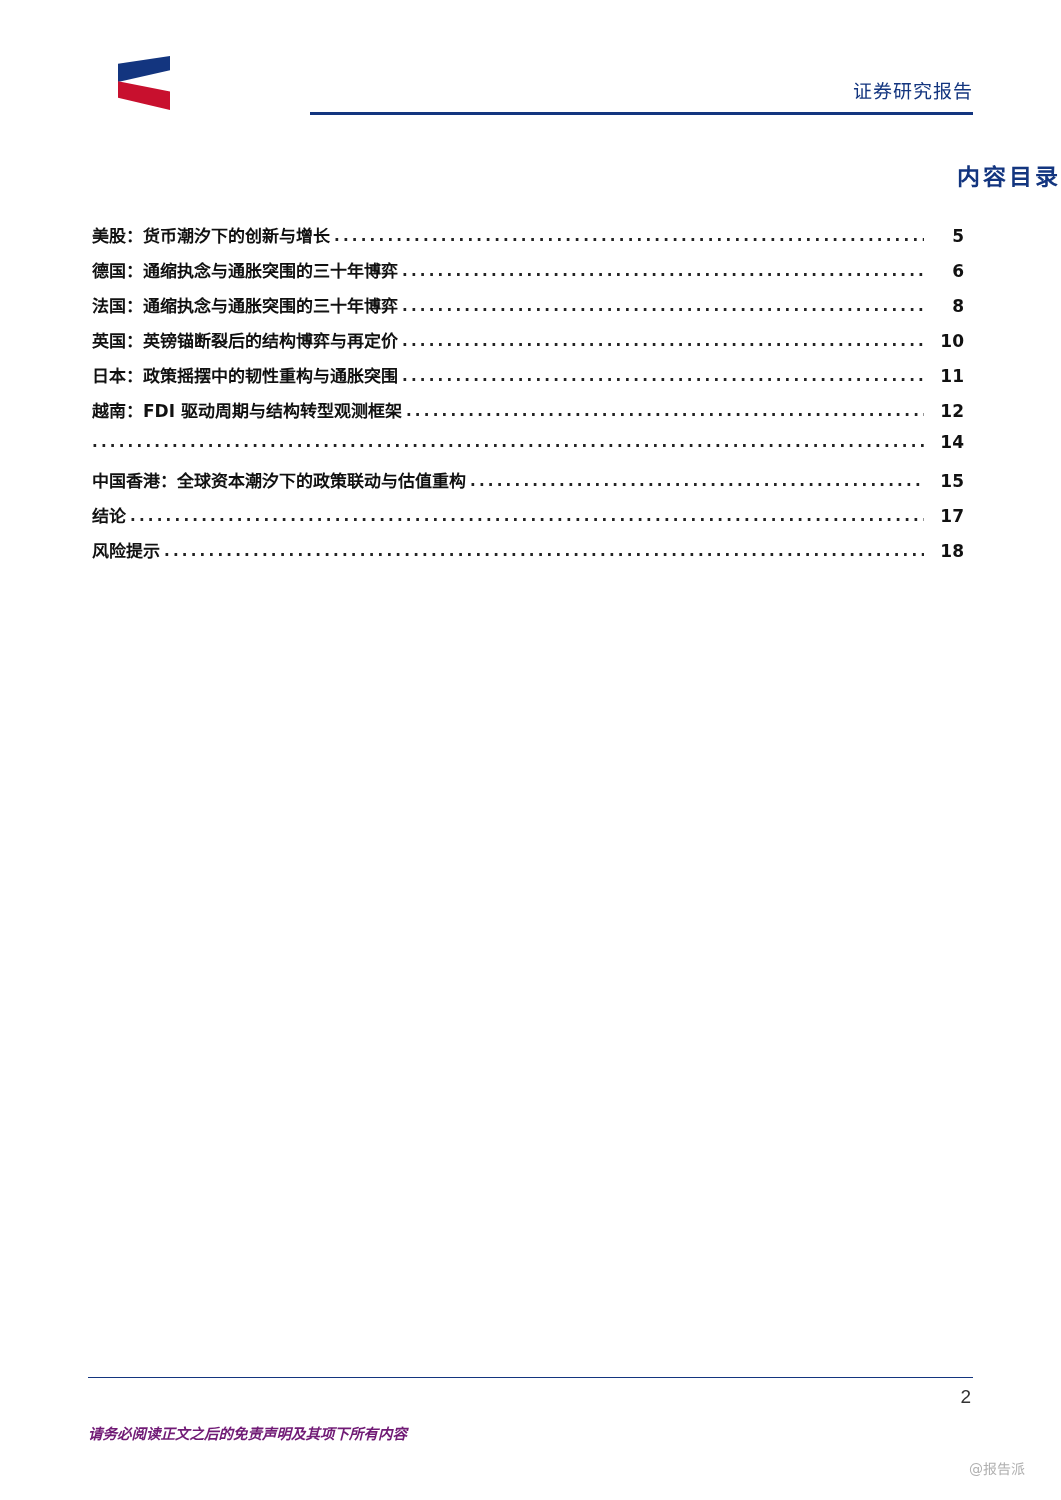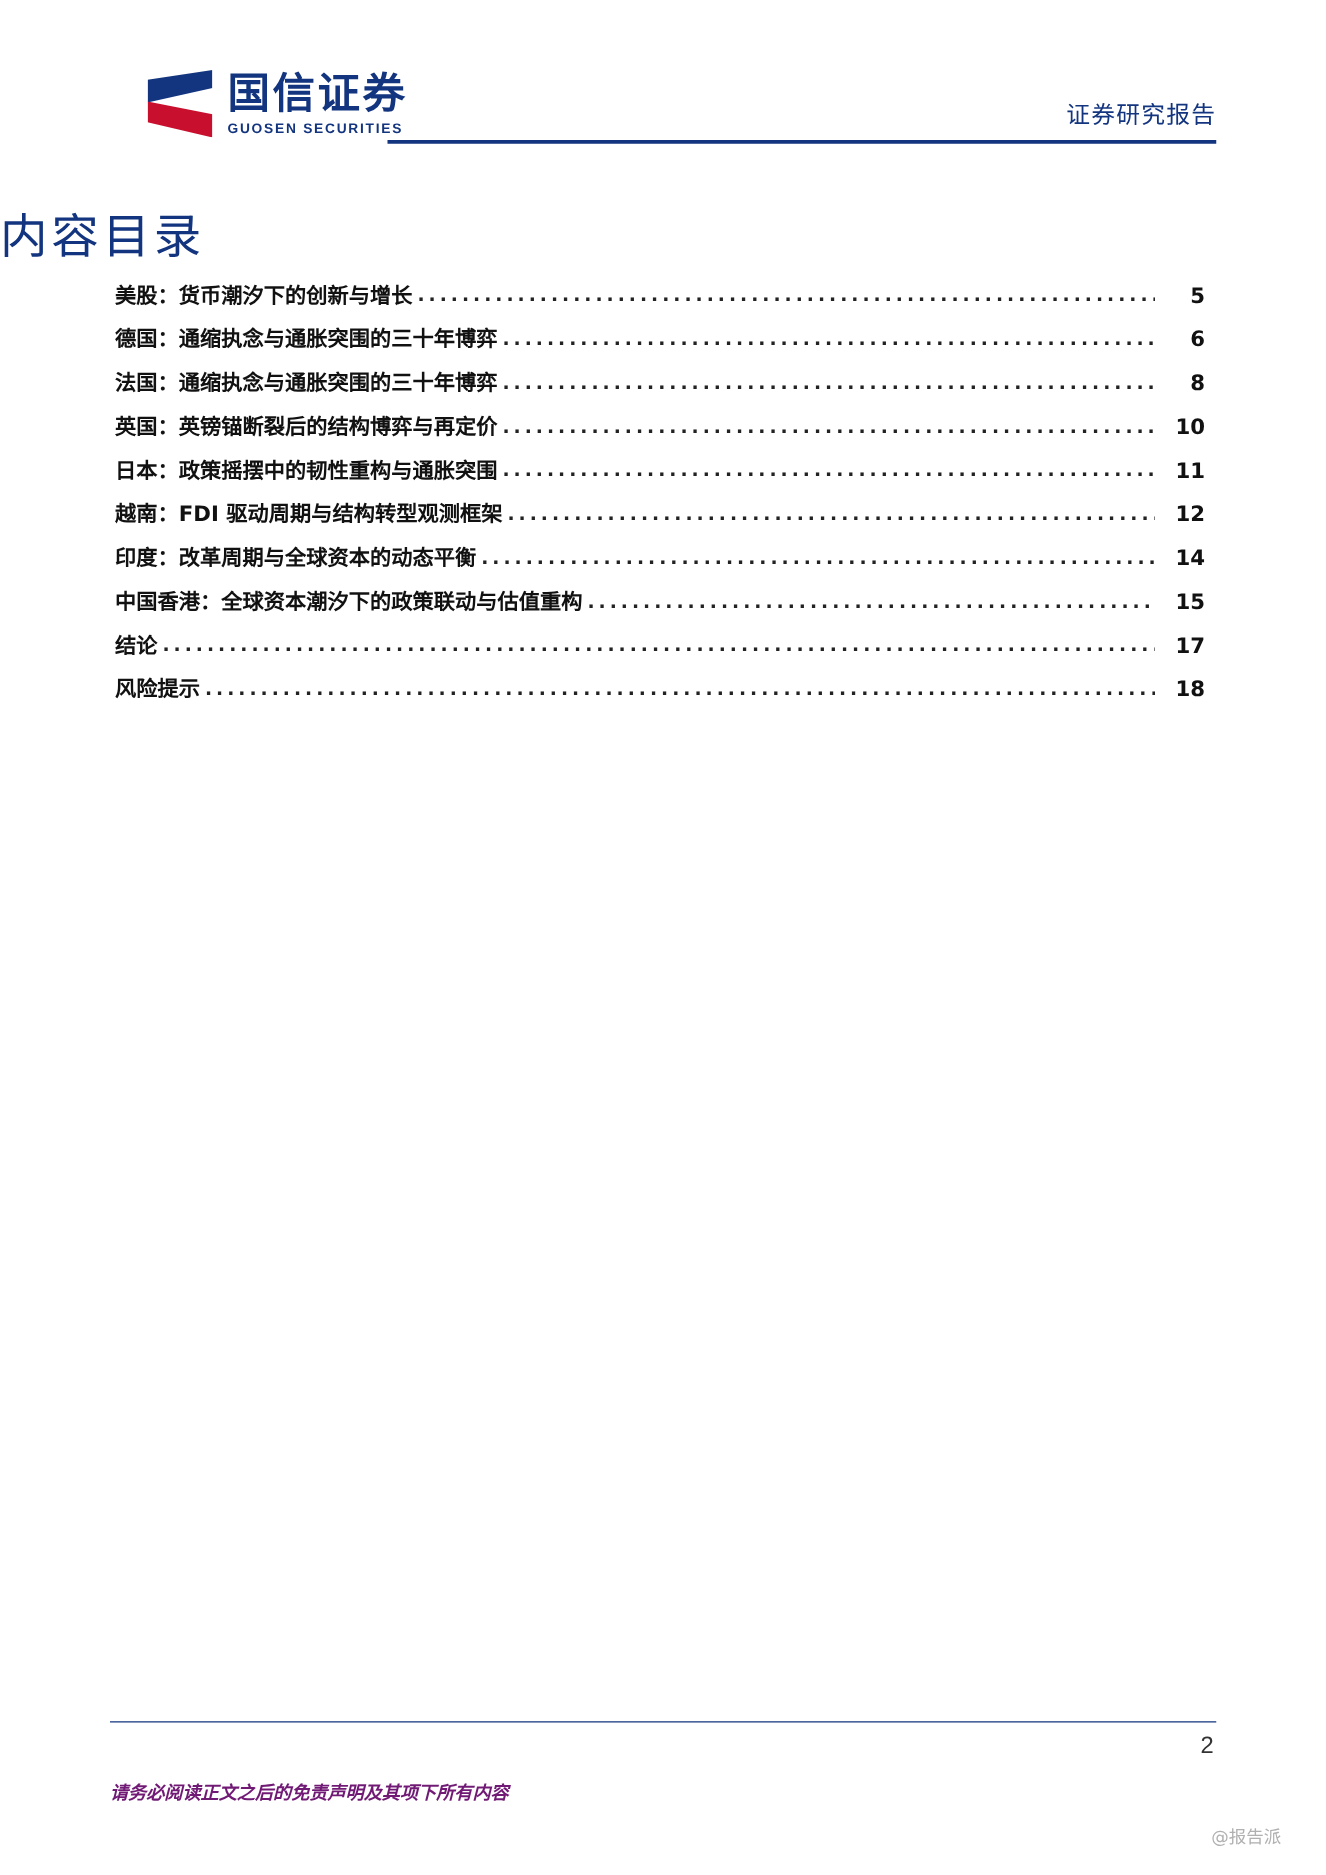--- a/index.html
+++ b/index.html
@@ -90,24 +90,24 @@
     color: #13357f;
     letter-spacing: 1px;
   }
 
   
   .toc-title {
     position: absolute;
     left: 0;
     right: 0;
     top: 158px;
-    text-align: left;
-    font-family: "DejaVu Sans", "Liberation Sans", sans-serif;
-    font-size: 38px;
-    font-weight: 400;
+    text-align: right;
+    font-family: "DejaVu Sans", "Liberation Sans", sans-serif;
+    font-size: 23px;
+    font-weight: 700;
     color: #13357f;
     letter-spacing: 3px;
   }
 
   
   .toc {
     position: absolute;
     left: 92px;
     top: 222px;
     width: 872px;
@@ -184,24 +184,20 @@
 <body>
 
 <div class="page">
 
   <div class="header">
     <div class="logo-wrap">
       <div class="logo-mark">
         <div class="shape-blue2"></div>
         <div class="shape-red"></div>
       </div>
-      <div>
-        <div class="logo-text-cn">国信证券</div>
-        <div class="logo-text-en">GUOSEN SECURITIES</div>
-      </div>
     </div>
     <div class="header-rule"></div>
     <div class="header-right">证券研究报告</div>
   </div>
 
   <div class="toc-title">内容目录</div>
 
   <div class="toc">
 
     <div class="toc-row">
@@ -234,21 +230,20 @@
       <span class="page-num">11</span>
     </div>
 
     <div class="toc-row">
       <span class="label">越南：FDI 驱动周期与结构转型观测框架</span>
       <span class="dots">..................................................................................................</span>
       <span class="page-num">12</span>
     </div>
 
     <div class="toc-row">
-      <span class="label">印度：改革周期与全球资本的动态平衡</span>
       <span class="dots">..................................................................................................</span>
       <span class="page-num">14</span>
     </div>
 
     <div class="toc-row">
       <span class="label">中国香港：全球资本潮汐下的政策联动与估值重构</span>
       <span class="dots">..................................................................................................</span>
       <span class="page-num">15</span>
     </div>
 

